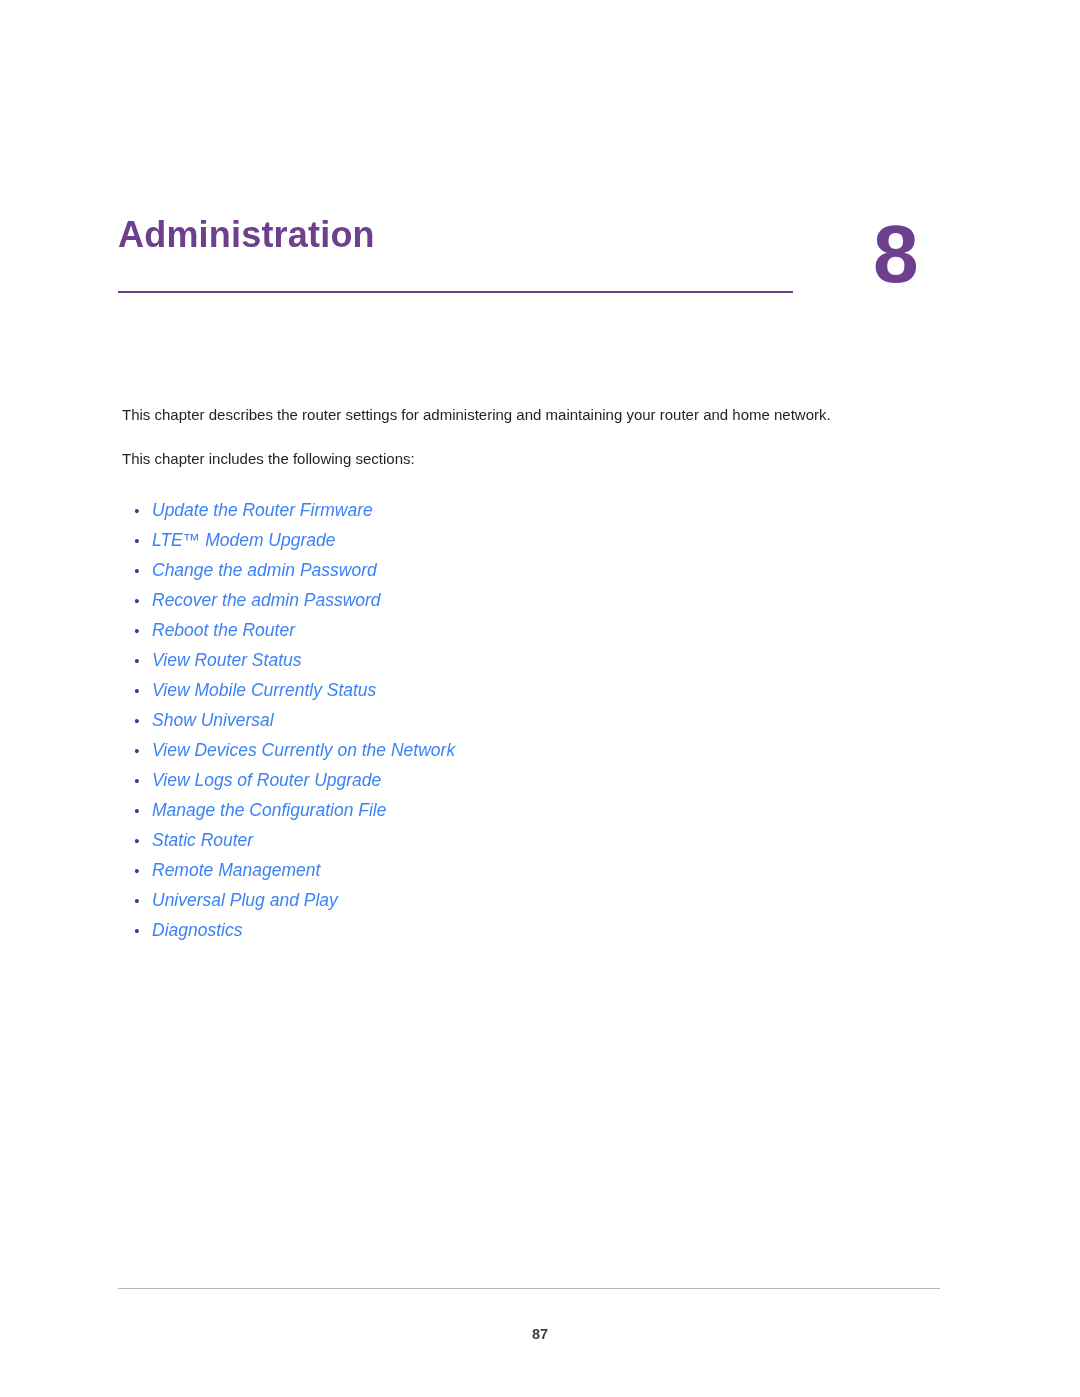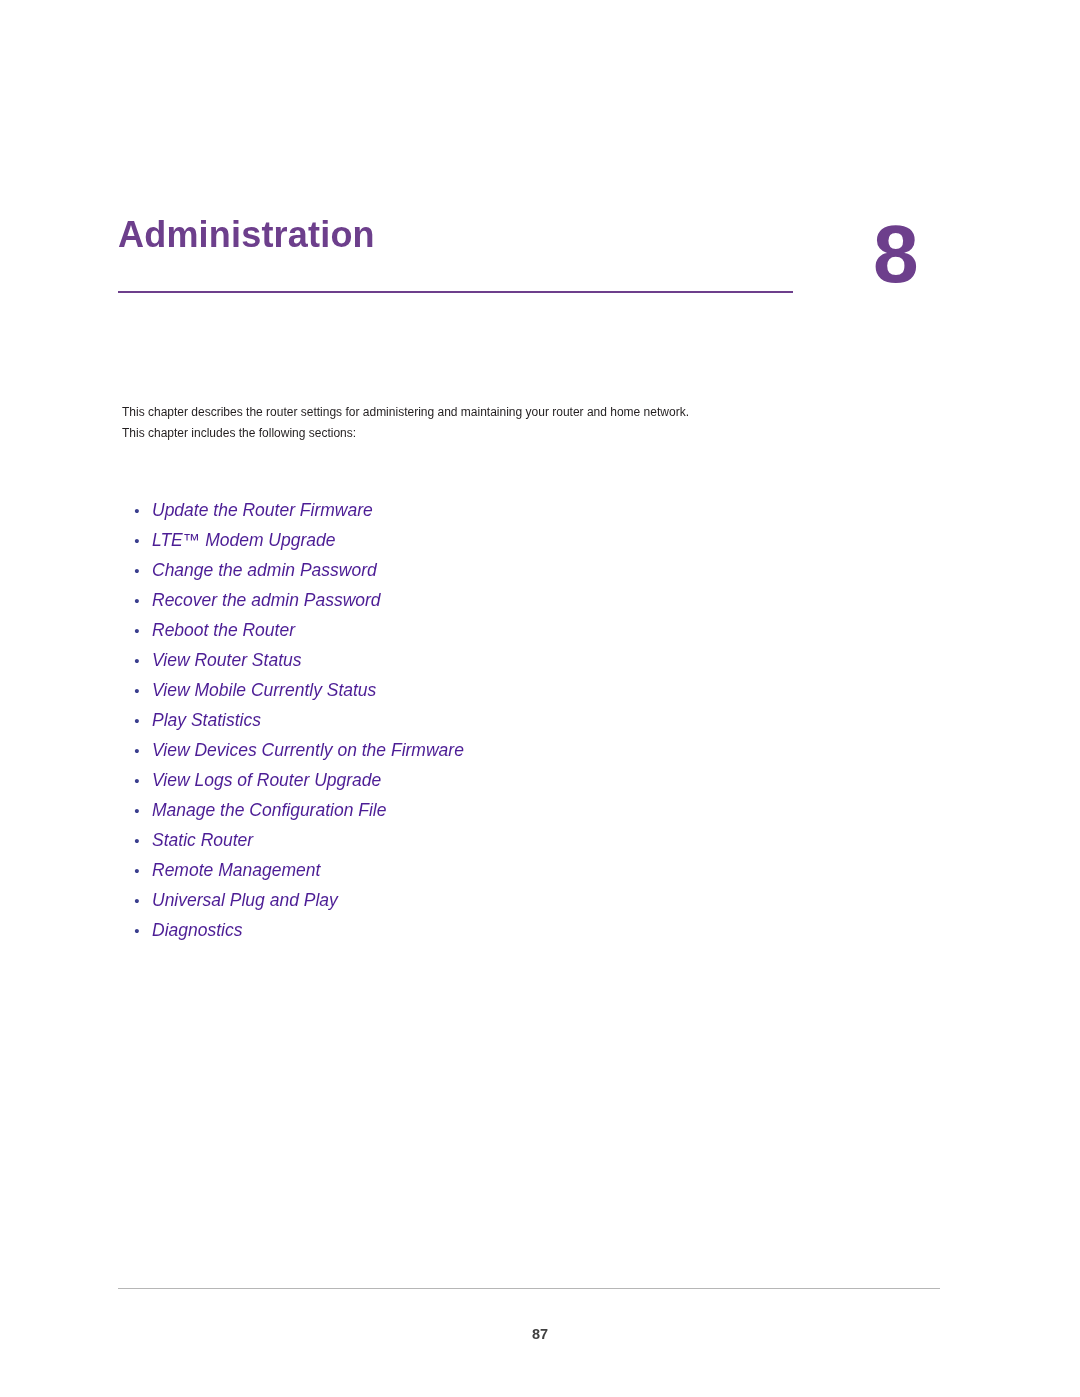--- a/index.html
+++ b/index.html
@@ -52,29 +52,29 @@
     color: #6d3f8c;
     line-height: 1;
   }
 
   
   .intro {
     position: absolute;
     left: 122px;
     top: 404px;
     width: 800px;
-    font-size: 12px;
+    font-size: 15px;
     color: #231f20;
     line-height: 1.42;
   }
   .intro p {
     margin: 0;
   }
   .intro p.second {
-    margin-top: 4px;
+    margin-top: 23px;
   }
 
   
   .toc {
     position: absolute;
     left: 122px;
     top: 500px;
     width: 800px;
   }
   .toc-item {
@@ -86,21 +86,21 @@
     width: 30px;
     flex: 0 0 30px;
     text-align: center;
     color: #3b3f8f;
     font-size: 15px;
     line-height: 1;
   }
   .toc-link {
     font-size: 17.5px;
     font-style: italic;
-    color: #4c1d95;
+    color: #3b82f6;
     text-decoration: none;
     white-space: nowrap;
   }
 
   
   .footer-rule {
     position: absolute;
     left: 118px;
     top: 1288px;
     width: 845px;
@@ -158,25 +158,25 @@
     <div class="toc-item">
       <span class="toc-bullet">•</span>
       <a class="toc-link" href="#">View Router Status</a>
     </div>
     <div class="toc-item">
       <span class="toc-bullet">•</span>
       <a class="toc-link" href="#">View Mobile Currently Status</a>
     </div>
     <div class="toc-item">
       <span class="toc-bullet">•</span>
-      <a class="toc-link" href="#">Play Statistics</a>
-    </div>
-    <div class="toc-item">
-      <span class="toc-bullet">•</span>
-      <a class="toc-link" href="#">View Devices Currently on the Firmware</a>
+      <a class="toc-link" href="#">Show Universal</a>
+    </div>
+    <div class="toc-item">
+      <span class="toc-bullet">•</span>
+      <a class="toc-link" href="#">View Devices Currently on the Network</a>
     </div>
     <div class="toc-item">
       <span class="toc-bullet">•</span>
       <a class="toc-link" href="#">View Logs of Router Upgrade</a>
     </div>
     <div class="toc-item">
       <span class="toc-bullet">•</span>
       <a class="toc-link" href="#">Manage the Configuration File</a>
     </div>
     <div class="toc-item">

